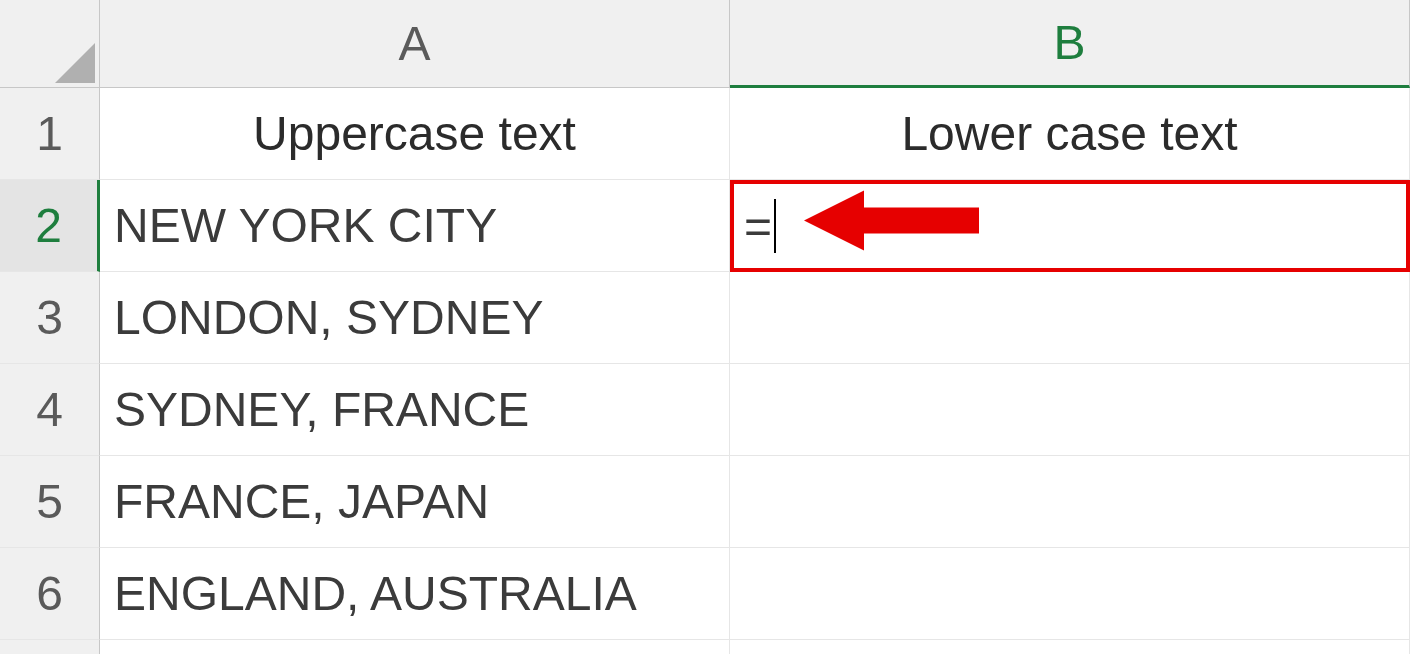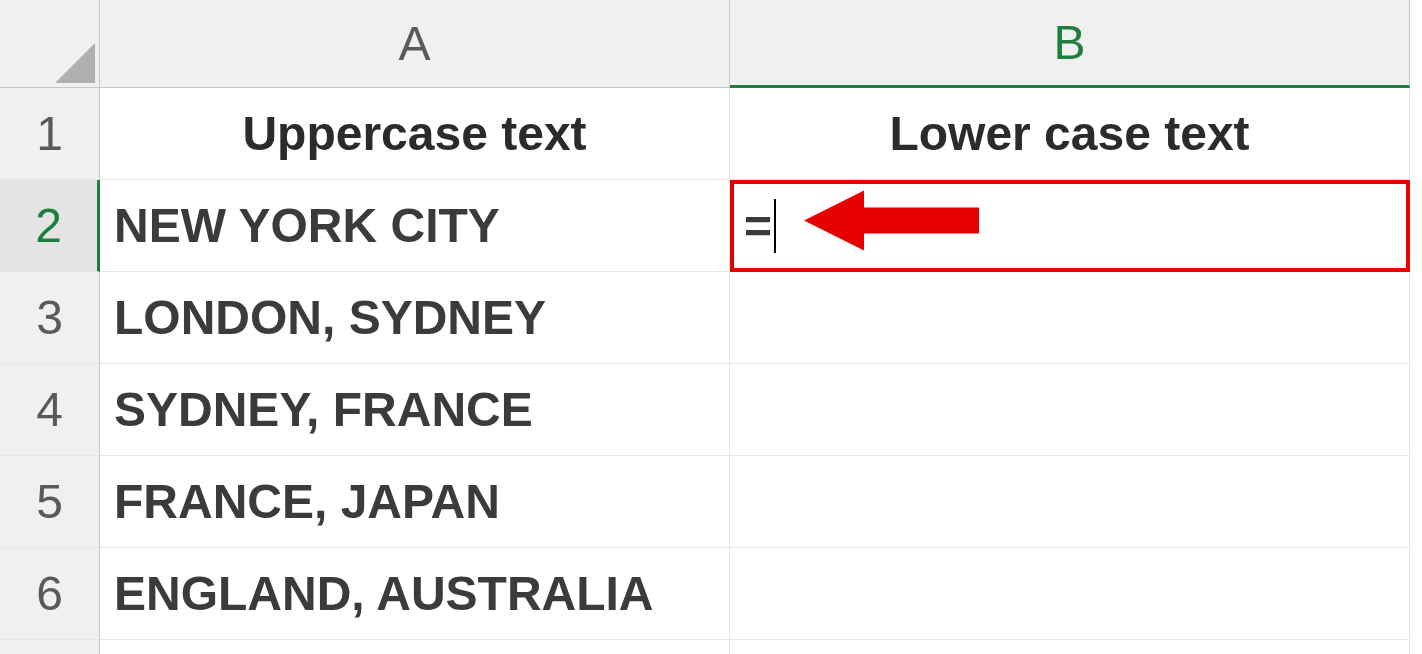--- a/index.html
+++ b/index.html
@@ -79,25 +79,25 @@
     }
     .cell {
       border-right: 1px solid #e6e6e6;
       border-bottom: 1px solid #e6e6e6;
       height: 92px;
       display: flex;
       align-items: center;
       padding: 0 14px;
       font-size: 48px;
       color: #3b3b3b;
-      font-weight: 700;
+      font-weight: 400;
       position: relative;
     }
     .cell.header-cell {
-      font-weight: 700;
+      font-weight: 400;
       justify-content: center;
       color: #2b2b2b;
     }
     .cell.editing {
       border: 4px solid #e60000;
       padding-left: 10px;
     }
     .cell.editing .formula-text {
       color: #3b3b3b;
     }

